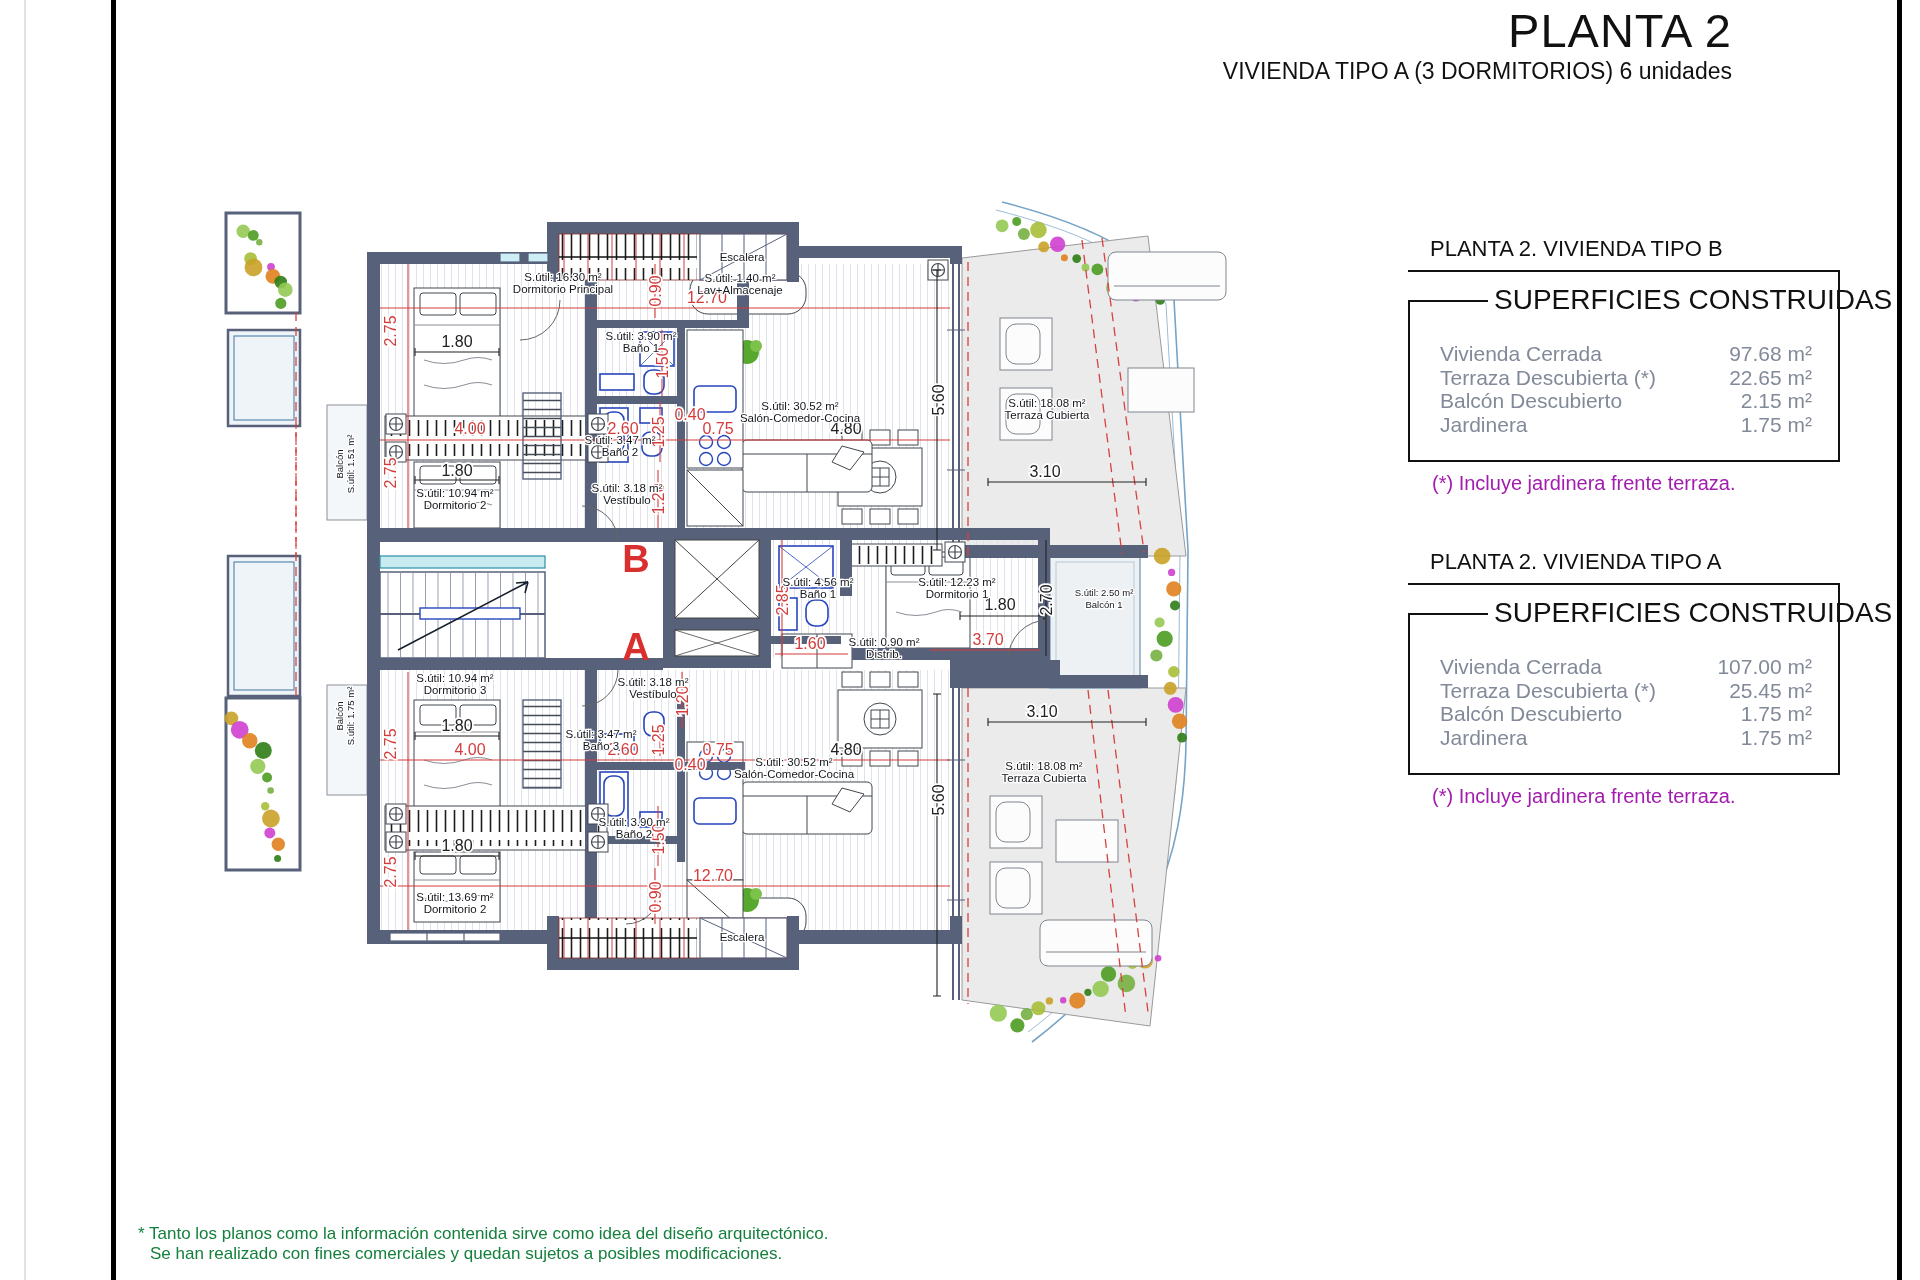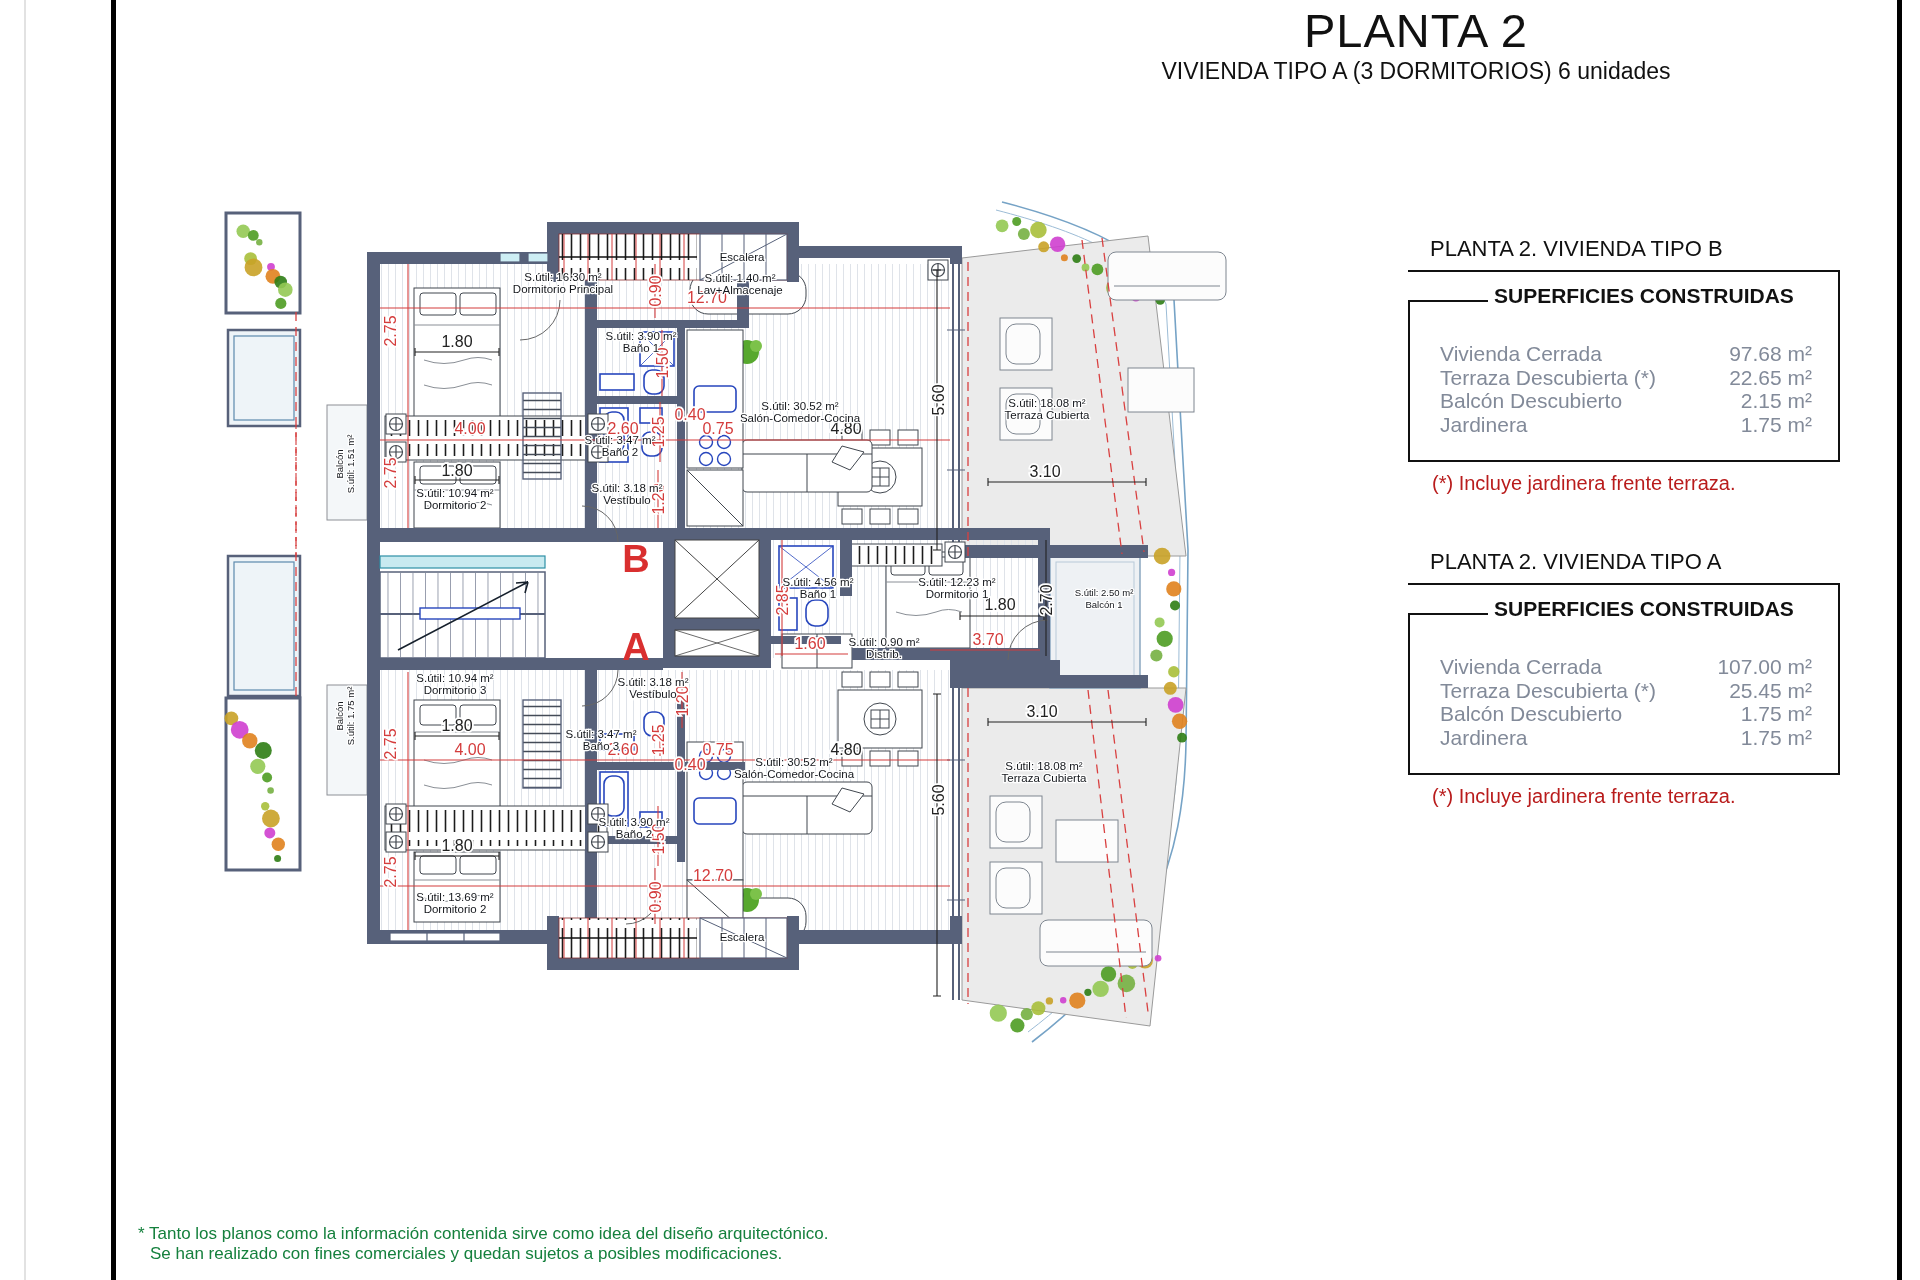--- a/index.html
+++ b/index.html
@@ -4,35 +4,35 @@
 <style>
   html,body{margin:0;padding:0;background:#fff;}
   body{width:1920px;height:1280px;position:relative;overflow:hidden;
        font-family:"Liberation Sans", sans-serif;color:#111;}
   .abs{position:absolute;}
   
   .frame-faint{left:24px;top:0;width:2px;height:1280px;background:#e2e2e2;}
   .frame-left{left:111px;top:0;width:5px;height:1280px;background:#000;}
   .frame-right{left:1897px;top:0;width:5px;height:1280px;background:#000;}
   
-  .title-wrap{left:1100px;top:6px;width:632px;text-align:center;}
+  .title-wrap{left:1100px;top:6px;width:632px;text-align:right;}
   .sheet-title{font-size:47px;letter-spacing:1px;line-height:50px;font-weight:400;}
   .sheet-sub{font-size:23px;line-height:26px;font-weight:400;margin-top:2px;}
   
   .stable{width:432px;}
   .tb-heading{position:absolute;left:22px;top:-4px;font-size:22px;white-space:nowrap;}
   .tb-topline{position:absolute;left:0;right:0;top:30px;height:2px;background:#111;}
   .tb-stub{position:absolute;left:0;top:60px;width:80px;height:2px;background:#111;}
-  .tb-title{position:absolute;left:86px;top:44px;font-size:21px;font-weight:700;white-space:nowrap;}
+  .tb-title{position:absolute;left:86px;top:44px;font-size:28px;font-weight:400;white-space:nowrap;}
   .tb-left{position:absolute;left:0;top:60px;width:2px;height:162px;background:#111;}
   .tb-right{position:absolute;right:0;top:30px;width:2px;height:192px;background:#111;}
   .tb-bottom{position:absolute;left:0;right:0;top:220px;height:2px;background:#111;}
   .tb-rows{position:absolute;left:24px;right:28px;top:102px;}
   .tb-row{display:flex;justify-content:space-between;font-size:21px;line-height:23.5px;color:#828a99;margin-left:8px;}
-  .tb-note{position:absolute;left:24px;top:232px;font-size:20px;color:#b91c1c;white-space:nowrap;}
+  .tb-note{position:absolute;left:24px;top:232px;font-size:20px;color:#a21caf;white-space:nowrap;}
   
   .footer{left:138px;top:1224px;font-size:17px;line-height:20px;color:#15803d;}
   .footer .l2{margin-left:12px;}
   
   text{font-family:"Liberation Sans", sans-serif;}
   .dimt{font-size:16px;fill:#d43c3c;text-anchor:middle;paint-order:stroke;stroke:#ffffff;stroke-width:3.5px;font-weight:400;}
   .dimt.blk{fill:#222;}
   .roomt{font-size:11.5px;fill:#14171c;text-anchor:middle;paint-order:stroke;stroke:#ffffff;stroke-width:2.5px;}
   .roomt.sm{font-size:9.5px;}
   .unit-letter{font-size:38px;font-weight:700;fill:#d92f2f;text-anchor:middle;}

